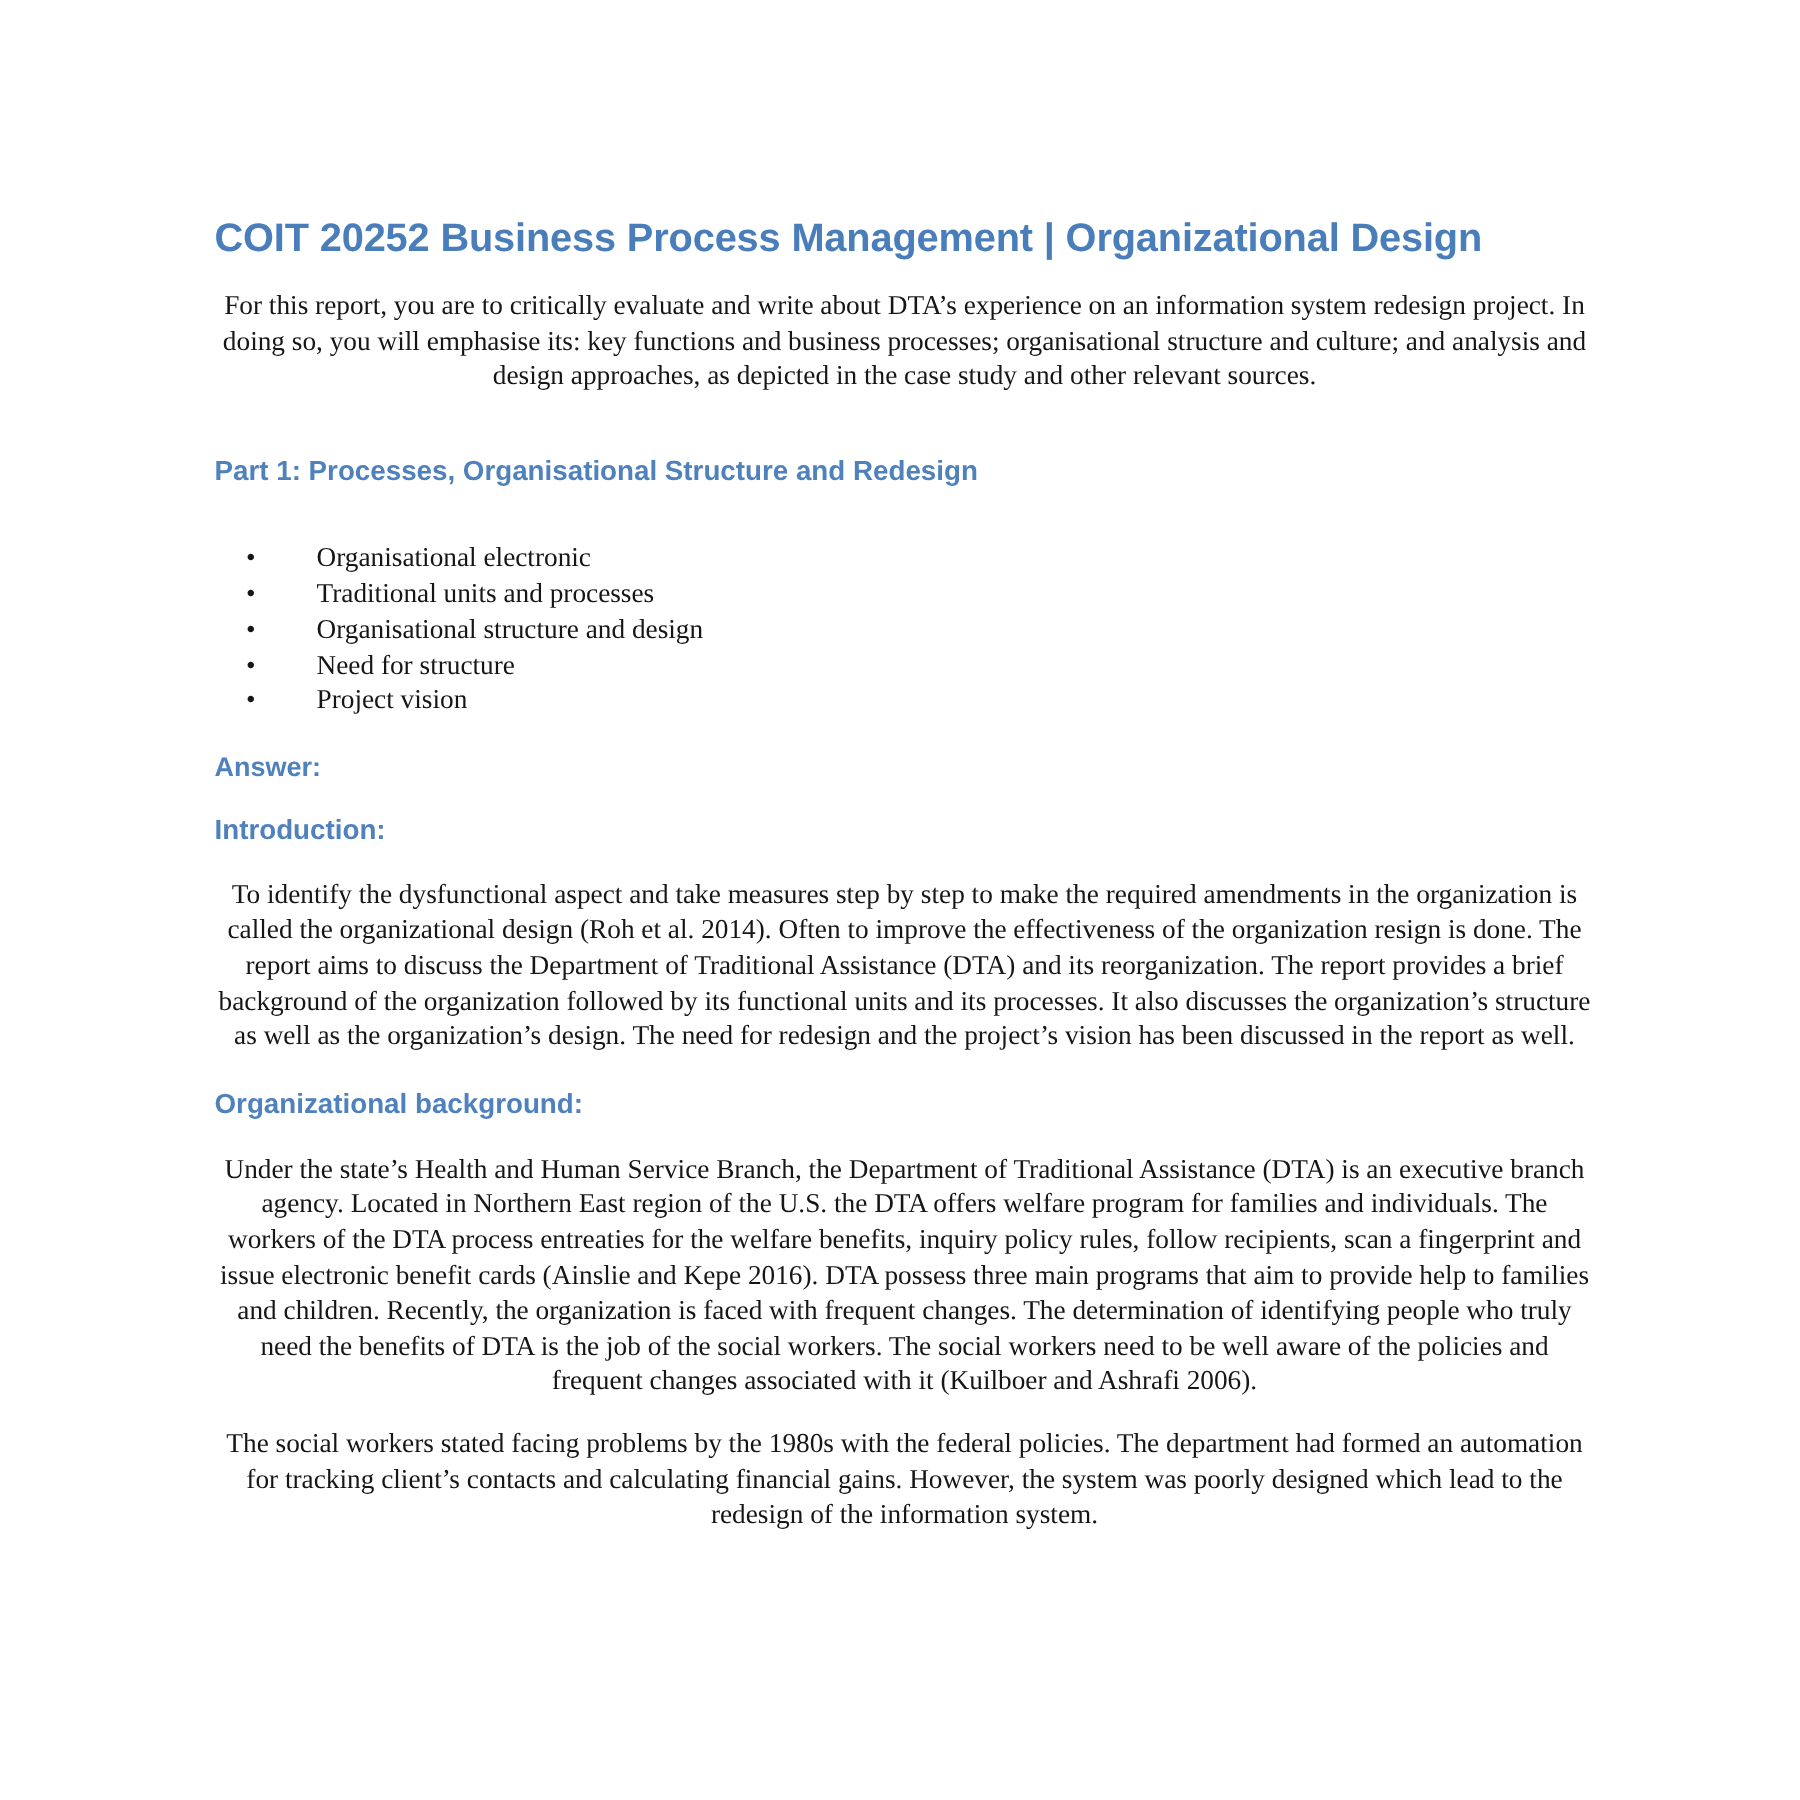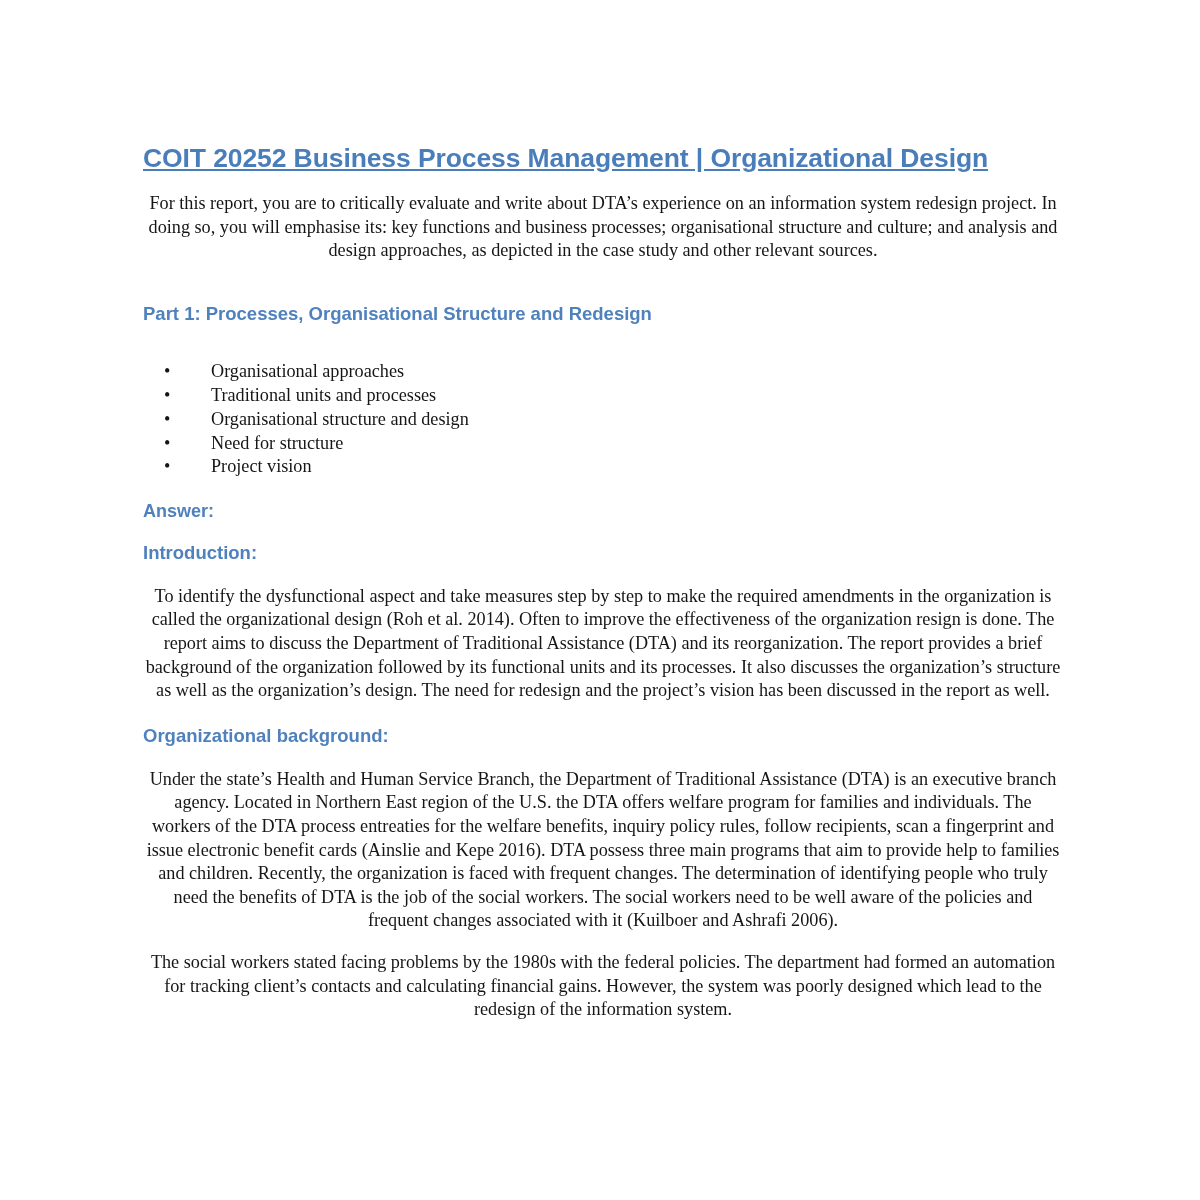--- a/index.html
+++ b/index.html
@@ -35,21 +35,20 @@
   
   .doc-title {
     font-family: "Liberation Sans", "DejaVu Sans", sans-serif;
     font-size: 26.5px;
     font-weight: bold;
     color: #4a7ebb;
     line-height: 1.18;
     letter-spacing: -0.1px;
     margin: 0 0 18px 0;
     white-space: nowrap;
-    text-decoration: underline;
   }
 
   .h-section {
     font-family: "Liberation Sans", "DejaVu Sans", sans-serif;
     font-size: 18.5px;
     font-weight: bold;
     color: #4f81bd;
     line-height: 1.25;
     margin: 0;
   }
@@ -121,21 +120,21 @@
     <h2 class="h-section">Part 1: Processes, Organisational Structure and Redesign</h2>
 
     <div class="gap-lg"></div>
 
 
     <div class="gap-sm"></div>
 
     <ul class="bullets">
       <li>
         <span class="bullet-mark">•</span>
-        <span>Organisational approaches</span>
+        <span>Organisational electronic</span>
       </li>
       <li>
         <span class="bullet-mark">•</span>
         <span>Traditional units and processes</span>
       </li>
       <li>
         <span class="bullet-mark">•</span>
         <span>Organisational structure and design</span>
       </li>
       <li>

